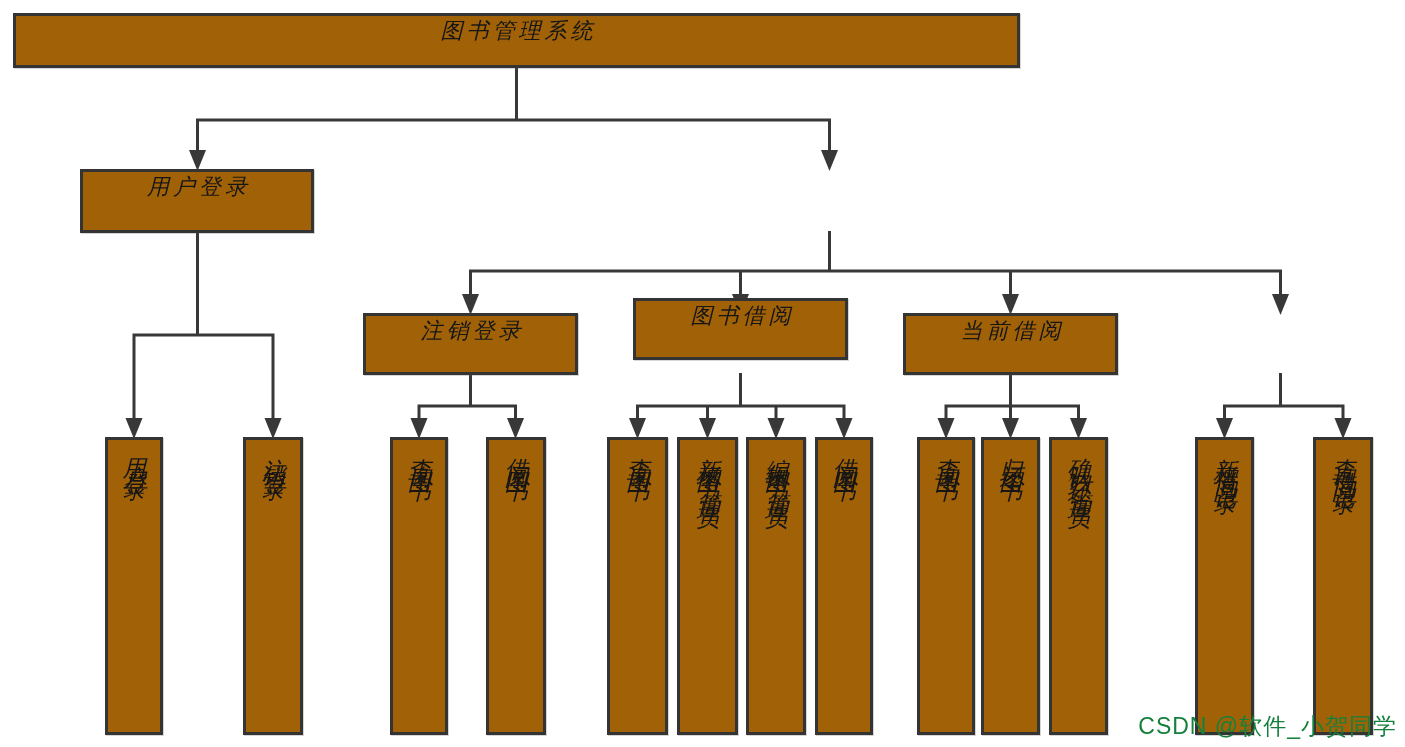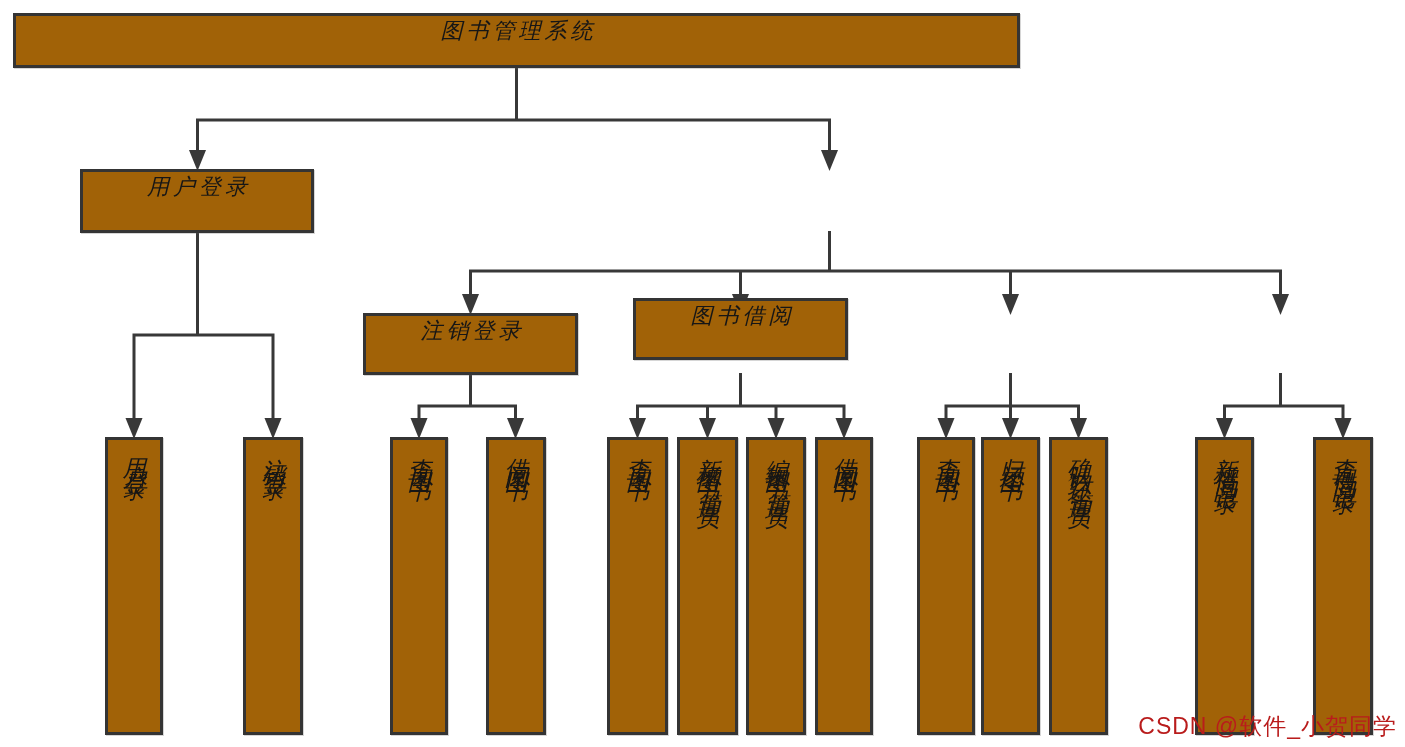--- a/index.html
+++ b/index.html
@@ -33,21 +33,21 @@
     text-orientation:mixed;
     font-size:23px;
     letter-spacing:7px;
     line-height:1.2;
   }
   .watermark{
     position:absolute;
     right:8px;
     bottom:5px;
     font-size:23px;
-    color:#b91c1c;
+    color:#15803d;
     letter-spacing:1px;
     white-space:nowrap;
   }
 </style>
 </head>
 <body>
 
 <div id="stage">
 
   <svg class="wires" width="1405" height="747" viewBox="0 0 1405 747">
@@ -100,20 +100,23 @@
   <div class="box h" style="left:80px;top:169px;width:234px;height:64px">
     <span class="lbl">用户登录</span>
   </div>
 
   <div class="box h" style="left:363px;top:313px;width:215px;height:62px">
     <span class="lbl">注销登录</span>
   </div>
   <div class="box h" style="left:633px;top:298px;width:215px;height:62px">
     <span class="lbl">图书借阅</span>
   </div>
+  <div class="box h" style="left:903px;top:313px;width:215px;height:62px">
+    <span class="lbl">当前借阅</span>
+  </div>
 
   <div class="box v" style="left:105px;top:437px;width:58px;height:298px">
     <span class="lbl">用户登录</span>
   </div>
   <div class="box v" style="left:243px;top:437px;width:60px;height:298px">
     <span class="lbl">注销登录</span>
   </div>
 
   <div class="box v" style="left:390px;top:437px;width:58px;height:298px">
     <span class="lbl">查询图书</span>

